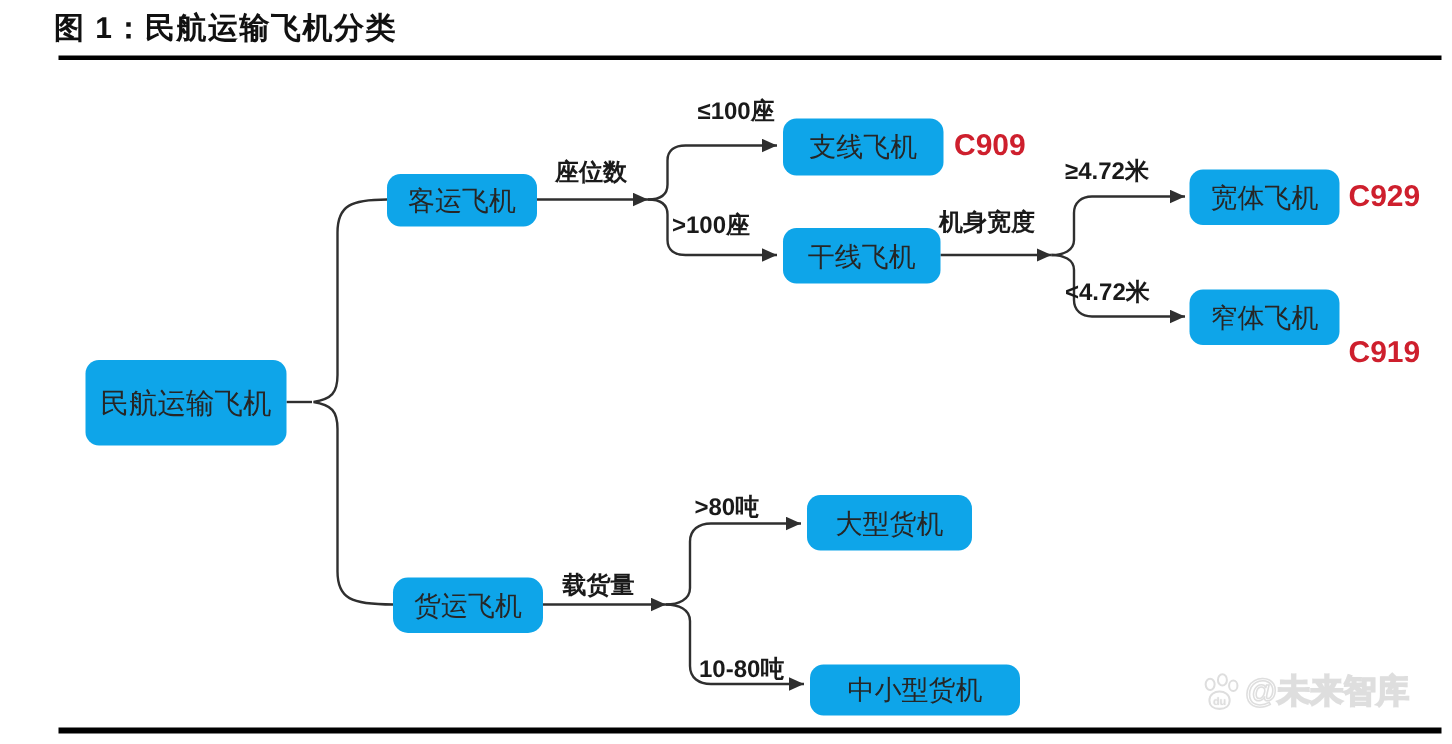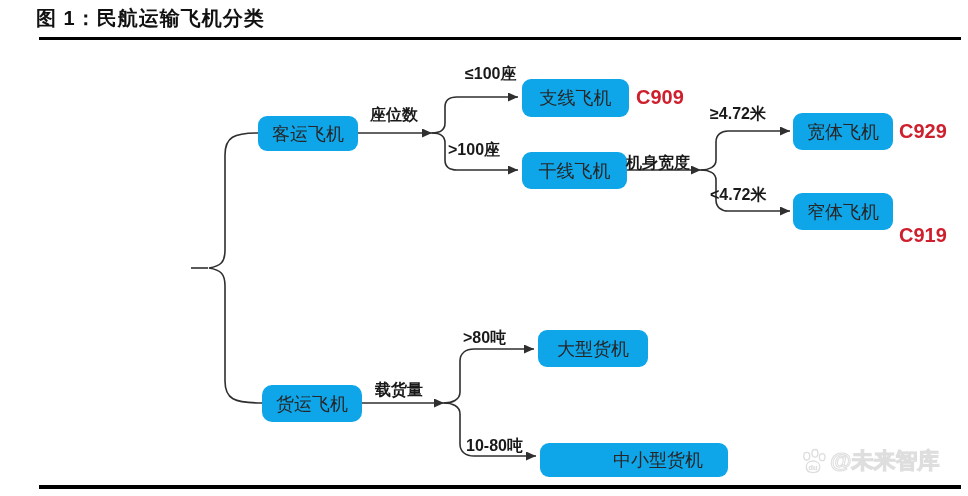--- a/index.html
+++ b/index.html
@@ -23,36 +23,36 @@
     font-size:18px;
   }
   .node-root{left:57px;top:240px;width:134px;height:57px;font-size:19px;}
   .node-passenger{left:258px;top:116px;width:100px;height:35px;text-align:right;}
   .node-cargo{left:262px;top:385px;width:100px;height:37px;border-radius:10px;}
   .node-regional{left:522px;top:79px;width:107px;height:38px;}
   .node-trunk{left:522px;top:152px;width:105px;height:37px;}
   .node-widebody{left:793px;top:113px;width:100px;height:37px;}
   .node-narrowbody{left:793px;top:193px;width:100px;height:37px;}
   .node-large{left:538px;top:330px;width:110px;height:37px;}
-  .node-midsmall{left:540px;top:443px;width:140px;height:34px;padding-left:48px;}
+  .node-midsmall{left:540px;top:443px;width:140px;height:34px;}
   
   .code{
     color:#ce1f2d;font-weight:700;font-size:20px;white-space:nowrap;
   }
   .code-c909{left:636px;top:86px;}
   .code-c929{left:899px;top:120px;}
   .code-c919{left:899px;top:200px;margin-top:24px;}
   
   .elabel{
     color:#1a1a1a;font-weight:600;font-size:16px;white-space:nowrap;
   }
   .el-seats{left:370px;top:105px;}
   .el-le100{left:446px;top:64px;margin-left:19px;}
   .el-gt100{left:448px;top:140px;}
-  .el-width{left:626px;top:153px;text-align:center;}
+  .el-width{left:626px;top:138px;text-align:center;}
   .el-ge472{left:710px;top:104px;}
   .el-lt472{left:710px;top:185px;}
   .el-payload{left:375px;top:380px;}
   .el-gt80{left:463px;top:328px;}
   .el-1080{left:466px;top:436px;}
   
   #edges{left:0;top:0;width:968px;height:496px;}
   
   .watermark{
     left:800px;top:443px;width:165px;height:36px;display:flex;align-items:center;gap:3px;
@@ -87,20 +87,21 @@
       <path marker-end="url(#arrow)" d="M627,170 H701"></path>
       <path marker-end="url(#arrow)" d="M701,170 C709,170 716,167 716,160 L716,142 C716,135 721,131 728,131 L790,131"></path>
       <path marker-end="url(#arrow)" d="M701,170 C709,170 716,173 716,180 L716,200 C716,207 721,211 728,211 L790,211"></path>
 
       <path marker-end="url(#arrow)" d="M362,403 H444"></path>
       <path marker-end="url(#arrow)" d="M444,403 C452,403 460,400 460,392 L460,361 C460,353 466,349 474,349 L534,349"></path>
       <path marker-end="url(#arrow)" d="M444,403 C452,403 460,406 460,414 L460,444 C460,452 466,456 474,456 L536,456"></path>
     </g>
   </svg>
 
+  <div class="abs node node-root">民航运输飞机</div>
   <div class="abs node node-passenger">客运飞机</div>
   <div class="abs node node-cargo">货运飞机</div>
   <div class="abs node node-regional">支线飞机</div>
   <div class="abs node node-trunk">干线飞机</div>
   <div class="abs node node-widebody">宽体飞机</div>
   <div class="abs node node-narrowbody">窄体飞机</div>
   <div class="abs node node-large">大型货机</div>
   <div class="abs node node-midsmall">中小型货机</div>
 
   <div class="abs code code-c909">C909</div>

